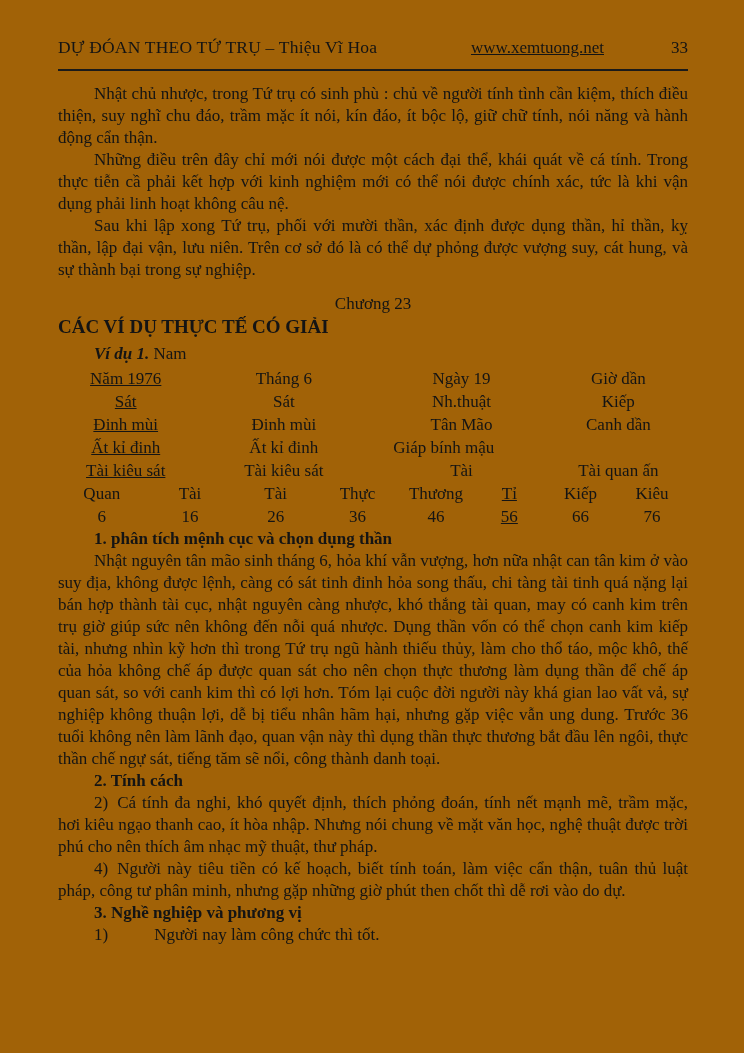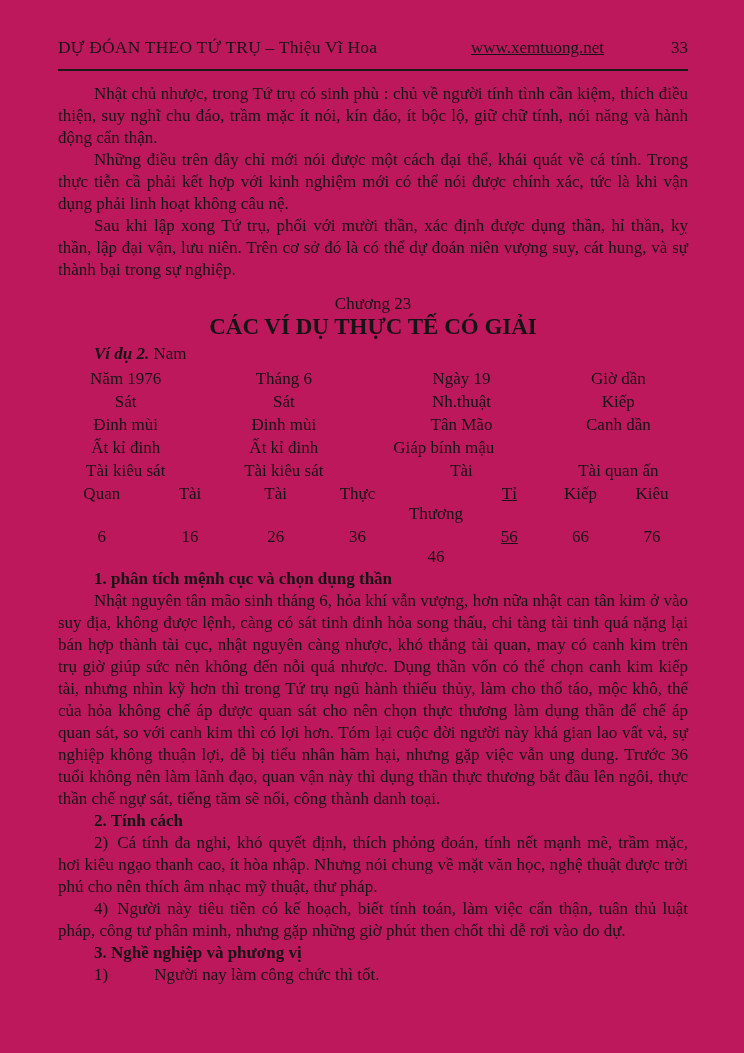--- a/index.html
+++ b/index.html
@@ -1,53 +1,53 @@
 <!DOCTYPE html>
 <html><head>
 <meta charset="utf-8">
 <style>
   html,body{margin:0;padding:0;background:#e8e8e8;}
   .page{
     position:relative;
     width:744px;height:1053px;
-    background:#be185d;
+    background:#a16207;
     box-sizing:border-box;
     padding:36px 56px 0 58px;
     font-family:"Liberation Serif","DejaVu Serif",serif;
     color:#141414;
     font-size:17px;
     line-height:22px;
     overflow:hidden;
   }
   .hdr{
     display:flex;justify-content:space-between;align-items:baseline;
     border-bottom:2px solid #1a1a1a;
     padding-bottom:10px;margin-bottom:12px;
   }
   .hdr-title{font-size:17.5px;letter-spacing:.2px;white-space:nowrap;}
   .hdr-right{display:flex;align-items:baseline;gap:60px;}
   .hdr-site{text-decoration:underline;}
   .hdr-page{min-width:24px;text-align:right;}
   p.para{margin:0;text-indent:36px;text-align:justify;}
   .chapter-label{text-align:center;margin-top:12px;}
-  .chapter-title{text-align:center;font-weight:bold;font-size:23px;line-height:24px;margin-bottom:4px;}
+  .chapter-title{font-weight:bold;font-size:19px;line-height:24px;margin-bottom:4px;}
   .example-line{text-indent:36px;}
   .example-label{font-weight:bold;font-style:italic;}
   .ptable{margin:2px 0 0 0;}
   .prow{display:flex;line-height:23px;}
   .pcell{text-align:center;}
-  .c4-0{width:21.5%;}
+  .c4-0{width:21.5%;text-decoration:underline;}
   .c4-1{width:28.7%;}
   .c4-2{width:27.7%;}
   .c4-3{width:22.1%;}
   .c8-0{width:13.9%;}
   .c8-1{width:14.1%;}
   .c8-2{width:13.1%;}
   .c8-3{width:12.9%;}
-  .c8-4{width:12.0%;margin-top:20px;}
+  .c8-4{width:12.0%;}
   .c8-5{width:11.3%;text-decoration:underline;}
   .c8-6{width:11.3%;}
   .c8-7{width:11.4%;}
   .sec-head{margin:0;text-indent:36px;font-weight:bold;}
   p.item{margin:0;text-indent:36px;text-align:justify;}
   .marker{margin-right:9px;}
   .marker-wide{margin-right:46px;}
 </style>
 </head>
 <body>
@@ -57,27 +57,27 @@
   <div class="hdr">
     <span class="hdr-title">DỰ ĐÓAN THEO TỨ TRỤ – Thiệu Vĩ Hoa</span>
     <span class="hdr-right">
       <span class="hdr-site">www.xemtuong.net</span>
       <span class="hdr-page">33</span>
     </span>
   </div>
 
   <p class="para">Nhật chủ nhược, trong Tứ trụ có sinh phù : chủ về người tính tình cần kiệm, thích điều thiện, suy nghĩ chu đáo, trầm mặc ít nói, kín đáo, ít bộc lộ, giữ chữ tính, nói năng và hành động cẩn thận.</p>
   <p class="para">Những điều trên đây chỉ mới nói được một cách đại thể, khái quát về cá tính. Trong thực tiễn cầ phải kết hợp với kinh nghiệm mới có thể nói được chính xác, tức là khi vận dụng phải linh hoạt không câu nệ.</p>
-  <p class="para">Sau khi lập xong Tứ trụ, phối với mười thần, xác định được dụng thần, hỉ thần, kỵ thần, lập đại vận, lưu niên. Trên cơ sở đó là có thể dự đoán niên vượng suy, cát hung, và sự thành bại trong sự nghiệp.</p>
+  <p class="para">Sau khi lập xong Tứ trụ, phối với mười thần, xác định được dụng thần, hỉ thần, kỵ thần, lập đại vận, lưu niên. Trên cơ sở đó là có thể dự phỏng được vượng suy, cát hung, và sự thành bại trong sự nghiệp.</p>
 
   <div class="chapter-label">Chương 23</div>
   <div class="chapter-title">CÁC VÍ DỤ THỰC TẾ CÓ GIẢI</div>
 
   <div class="example-line">
-    <span class="example-label">Ví dụ 2.</span>
+    <span class="example-label">Ví dụ 1.</span>
     <span>Nam</span>
   </div>
 
   <div class="ptable">
     <div class="prow">
       <span class="pcell c4-0">Năm 1976</span>
       <span class="pcell c4-1">Tháng 6</span>
       <span class="pcell c4-2">Ngày 19</span>
       <span class="pcell c4-3">Giờ dần</span>
     </div>

